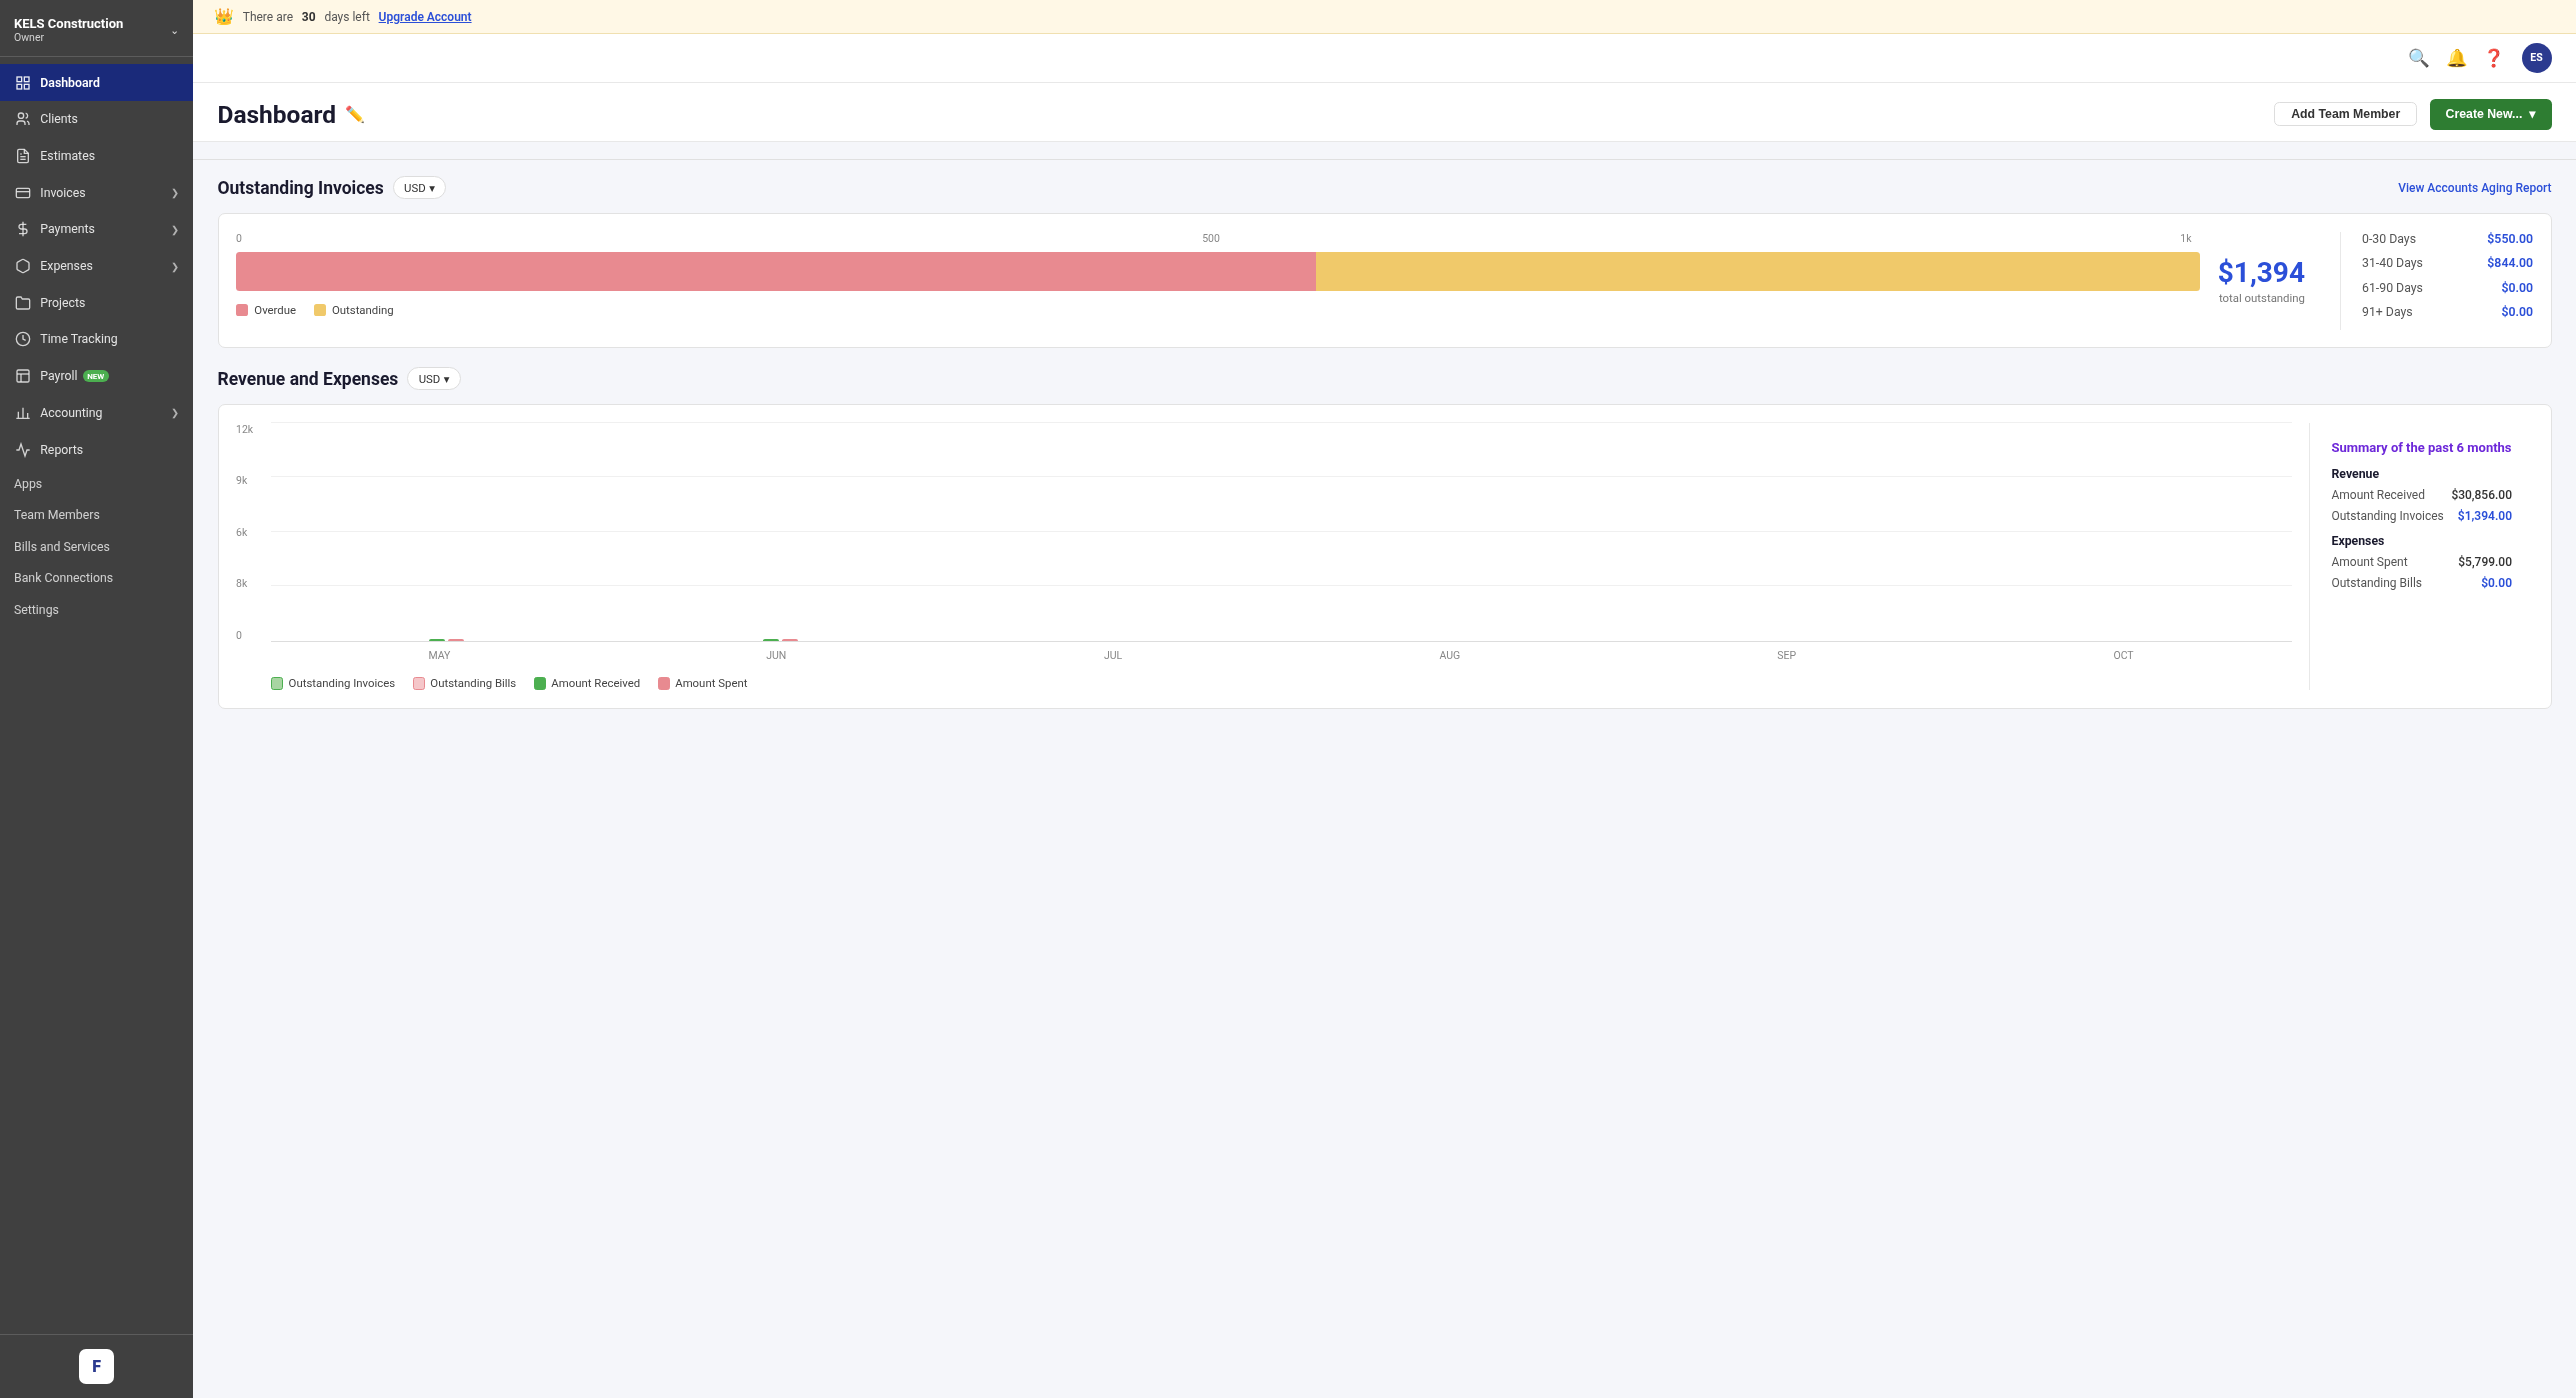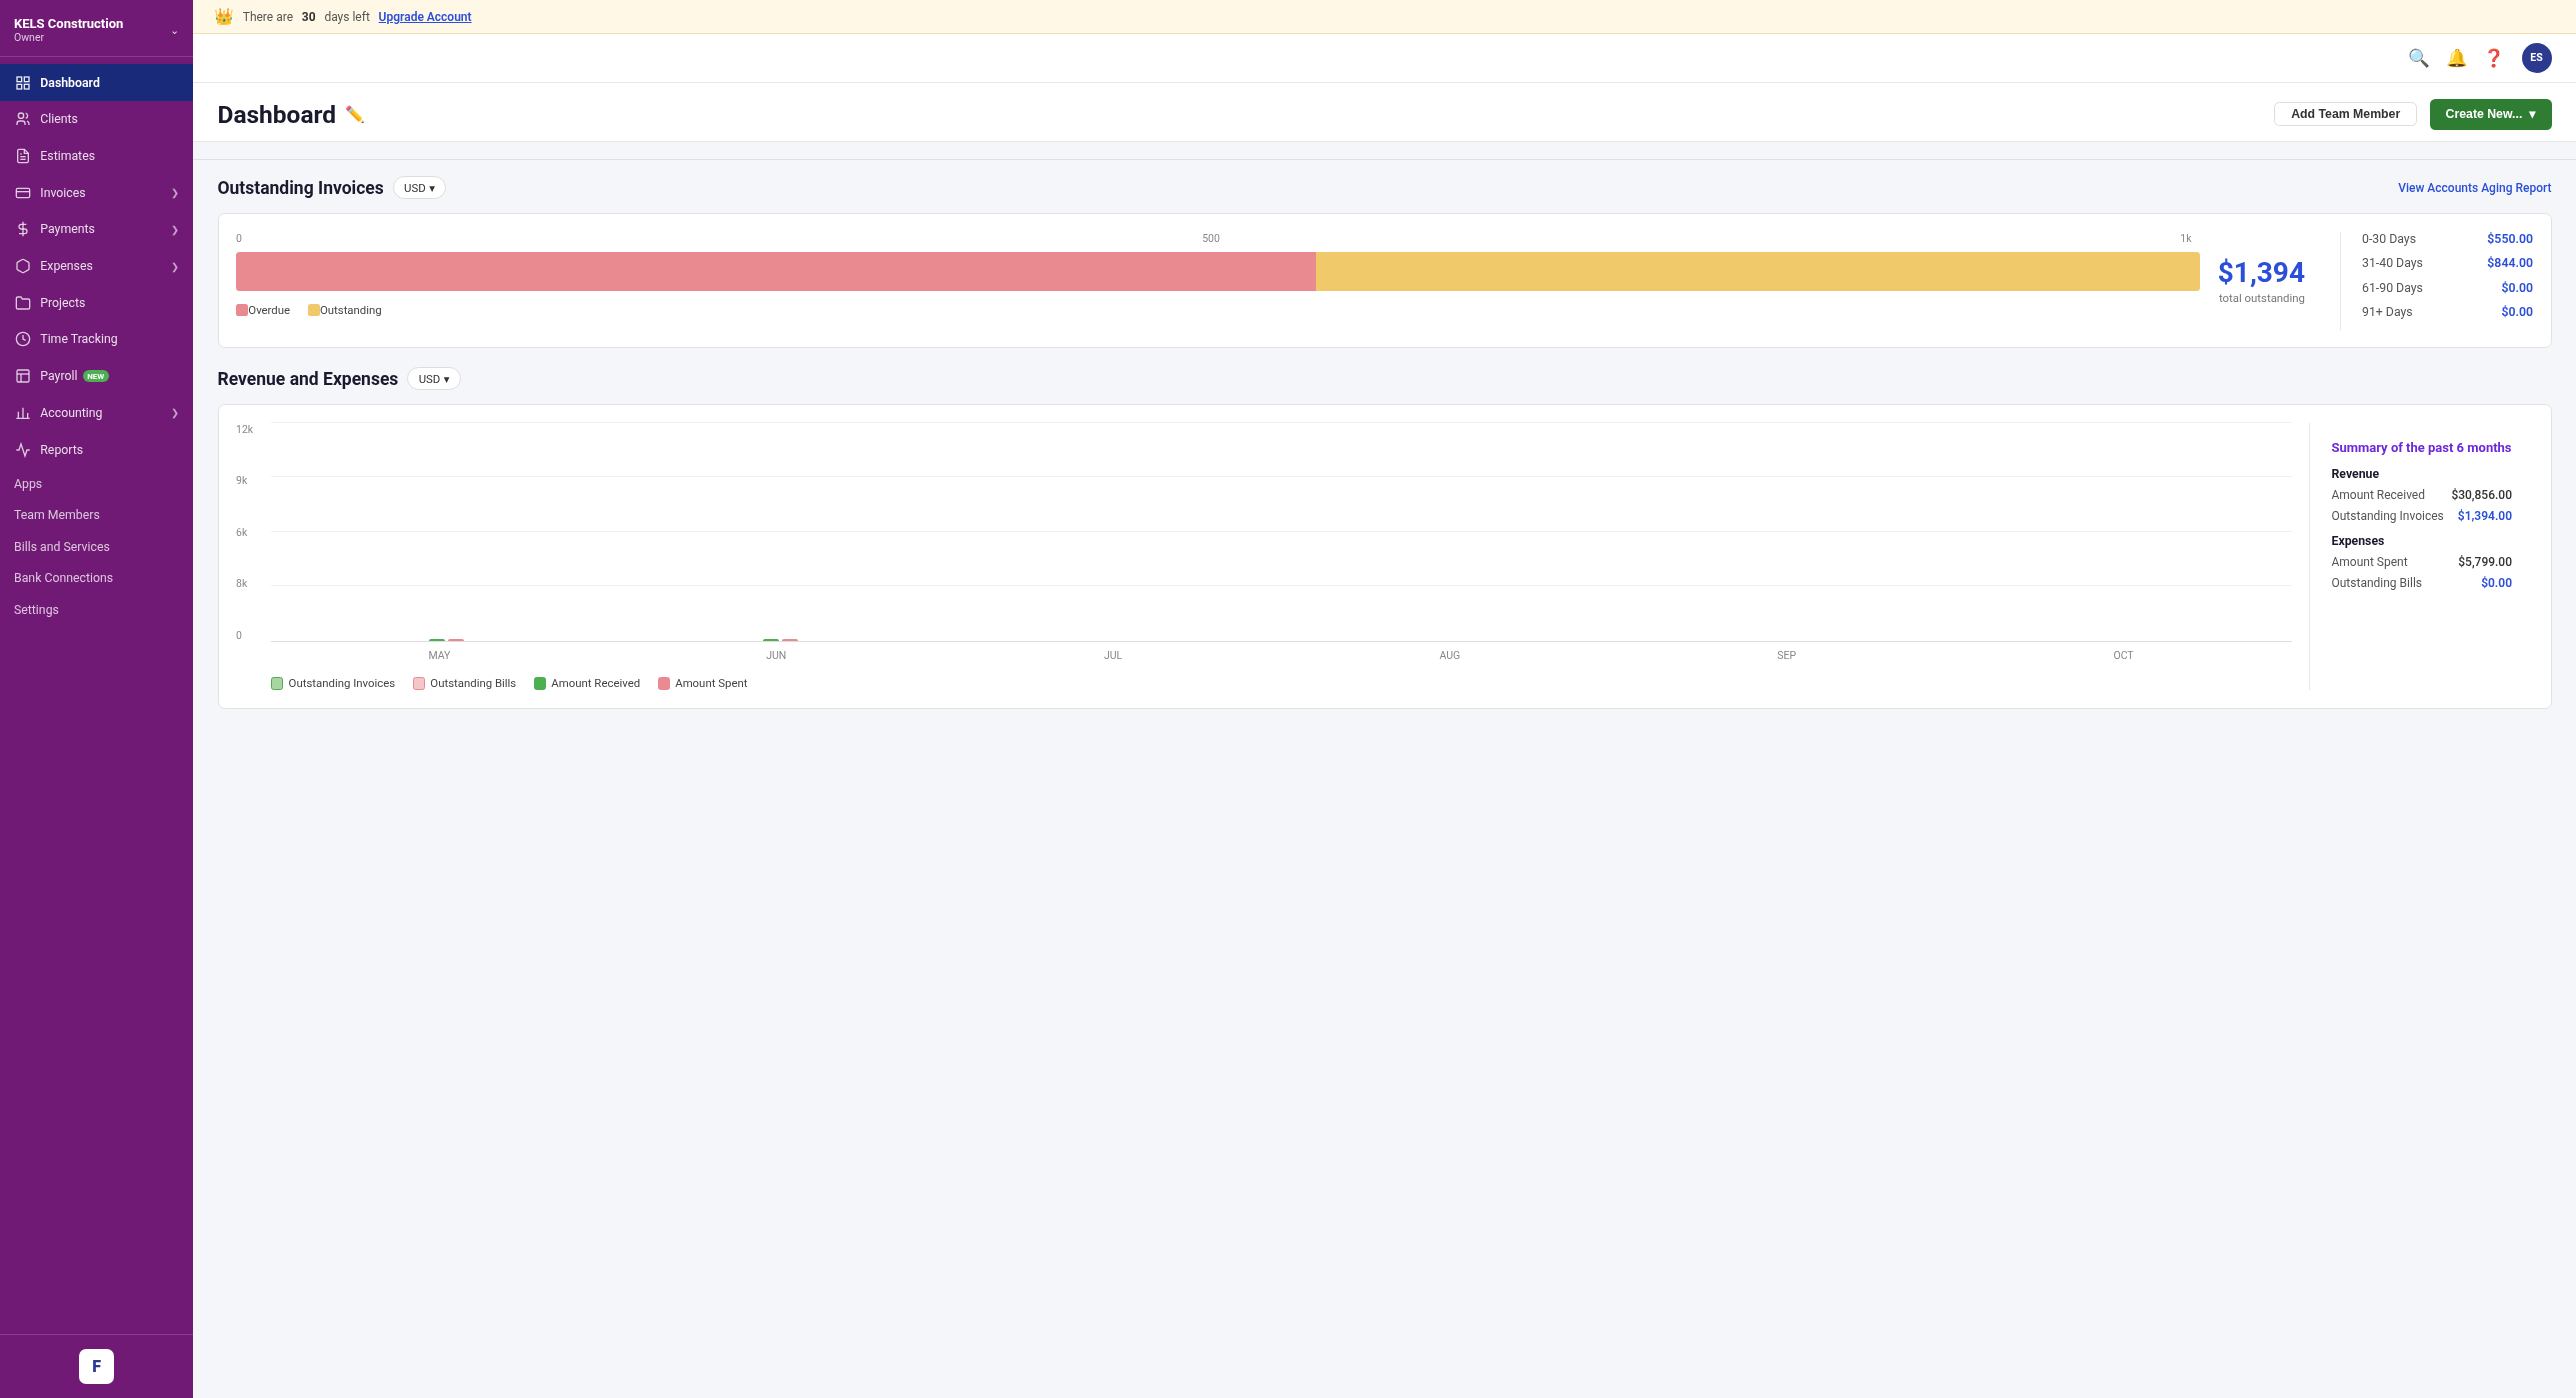--- a/index.html
+++ b/index.html
@@ -2,21 +2,21 @@
 <html style="font-size:14px"><head>
   <meta charset="utf-8">
   <style>
     * { box-sizing: border-box; margin: 0; padding: 0; }
     body { font-family: -apple-system, BlinkMacSystemFont, 'Segoe UI', Roboto, sans-serif; background: #f5f6fa; display: flex; height: 100vh; overflow: hidden; }
 
     
     .sidebar {
       width: 193px;
       min-width: 193px;
-      background: #701a75;
+      background: #404040;
       color: white;
       display: flex;
       flex-direction: column;
       height: 100vh;
       overflow-y: auto;
     }
     .sidebar-header {
       padding: 16px 14px 12.3px;
       display: flex;
       align-items: center;
@@ -215,21 +215,21 @@
       border-radius: 3.5px;
       overflow: hidden;
     }
     .bar-overdue { background: #e88a90; flex: 0 0 55%; }
     .bar-outstanding { background: #f0c96a; flex: 0 0 45%; }
     .bar-legend {
       display: flex;
       gap: 17.5px;
       margin-top: 12.3px;
     }
-    .legend-item { display: flex; align-items: center; gap: 0; font-size: 11.4px; color: #444; justify-content: center; }
+    .legend-item { display: flex; align-items: center; gap: 6px; font-size: 11.4px; color: #444; justify-content: center; }
     .legend-dot { width: 12.3px; height: 12.3px; border-radius: 2.6px; }
 
     .invoice-total {
       text-align: right;
       padding-right: 17.5px;
       display: flex;
       flex-direction: column;
       align-items: flex-end;
       justify-content: center;
     }

